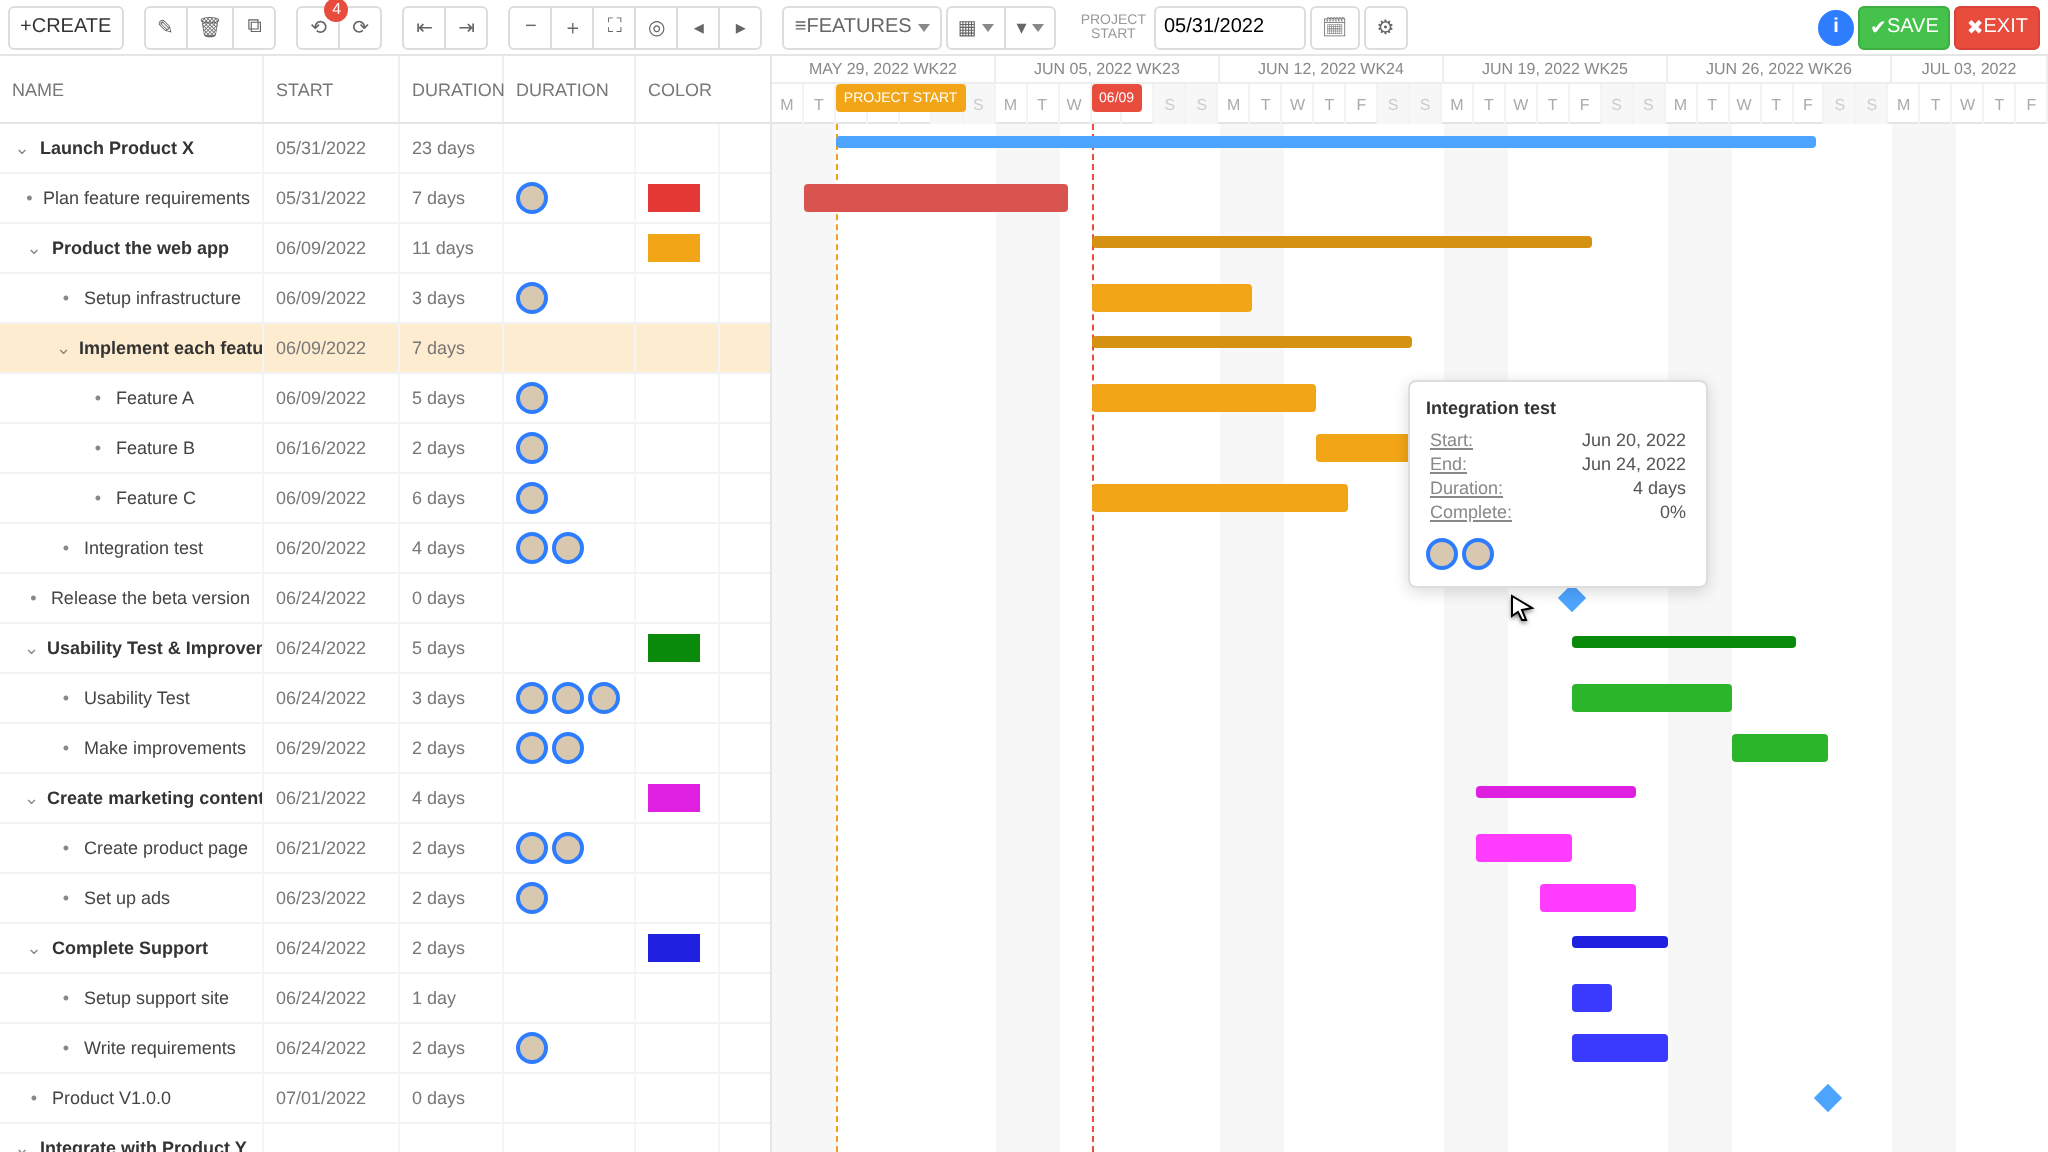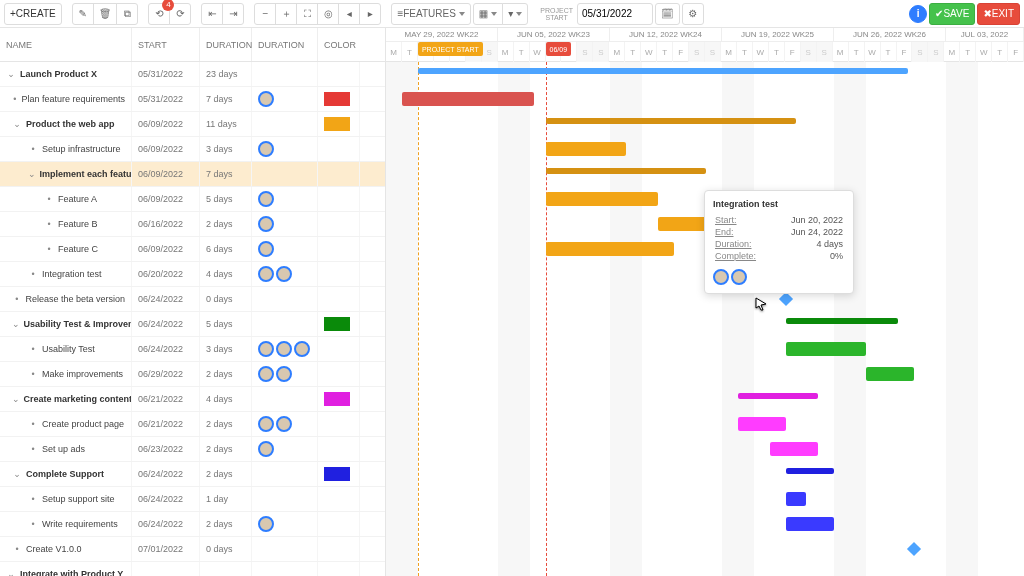--- a/index.html
+++ b/index.html
@@ -374,21 +374,21 @@
           <div class="cell start">06/24/2022</div>
           <div class="cell dur">2 days</div>
           <div class="cell res">
             <span class="avatar"></span>
           </div>
           <div class="cell color"></div>
         </div>
         <div class="row">
           <div class="cell name indent-1">
             <span class="chev">•</span>
-            <span>Create V1.0.0</span>
+            <span>Product V1.0.0</span>
           </div>
           <div class="cell start">07/01/2022</div>
           <div class="cell dur">0 days</div>
           <div class="cell res"></div>
           <div class="cell color"></div>
         </div>
         <div class="row">
           <div class="cell name indent-0">
             <span class="chev">⌄</span>
             <span class="bold">Integrate with Product Y</span>

